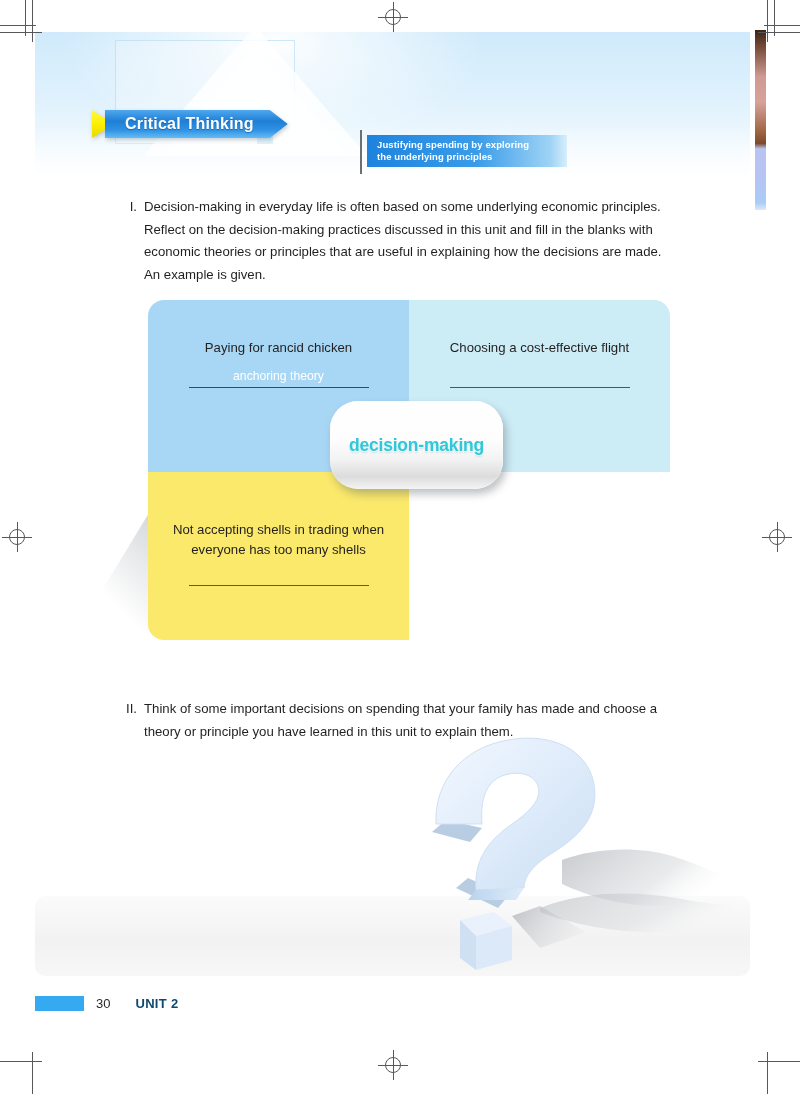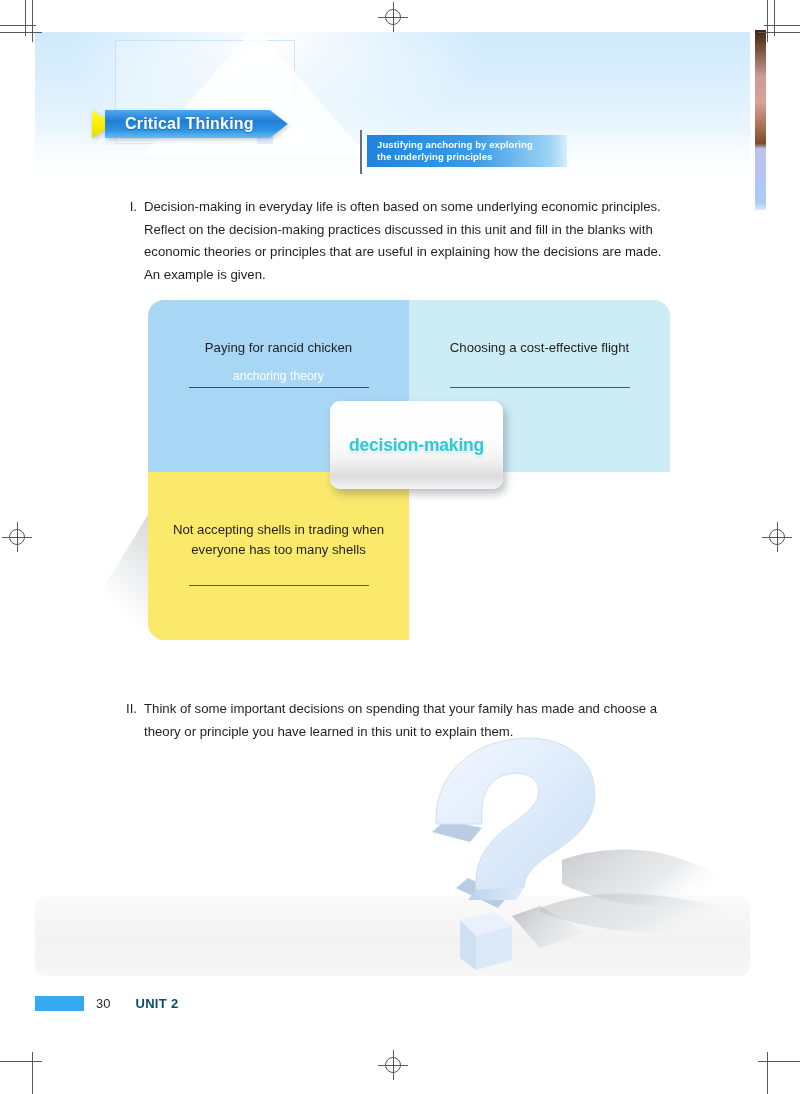--- a/index.html
+++ b/index.html
@@ -253,21 +253,21 @@
   .q-tr .q-rule { background: #3b5a72; }
   .q-bl .q-rule, .q-br .q-rule { background: #6a5b23; }
   .q-bl .q-answer-wrap, .q-br .q-answer-wrap { margin-top: 18px; }
   .q-bl .q-blank, .q-br .q-blank { margin-top: 0; height: 6px; }
 
   
   .center-chip {
     position: absolute;
     left: 330px; top: 401px;
     width: 173px; height: 88px;
-    border-radius: 10px;
+    border-radius: 28px;
     background:
       linear-gradient(to bottom, #ffffff 0%, #fdfdfd 44%, #f3f3f3 66%, #dcdcdc 86%, #f4f4f4 100%);
     box-shadow: 3px 5px 9px rgba(90,95,105,0.40), inset 0 1px 2px rgba(255,255,255,0.9);
     display: flex;
     align-items: center;
     justify-content: center;
   }
   .center-chip .chip-text {
     font-size: 17.5px;
     font-weight: bold;
@@ -330,21 +330,21 @@
 
 <div class="ct-banner">
   <div class="ct-arrowhead"></div>
   <div class="ct-body">
     <span class="ct-text">Critical Thinking</span>
   </div>
 </div>
 
 <div class="sub-divider"></div>
 <div class="sub-plate">
-  <span class="line">Justifying anchoring by exploring</span>
+  <span class="line">Justifying spending by exploring</span>
   <span class="line">the underlying principles</span>
 </div>
 
 <div class="para para-1">
   <span class="num">I.</span>
   <span class="body">Decision-making in everyday life is often based on some underlying economic principles. Reflect on the decision-making practices discussed in this unit and fill in the blanks with economic theories or principles that are useful in explaining how the decisions are made. An example is given.</span>
 </div>
 
 <div class="quad-wrap">
   <div class="quad-shadow"></div>

